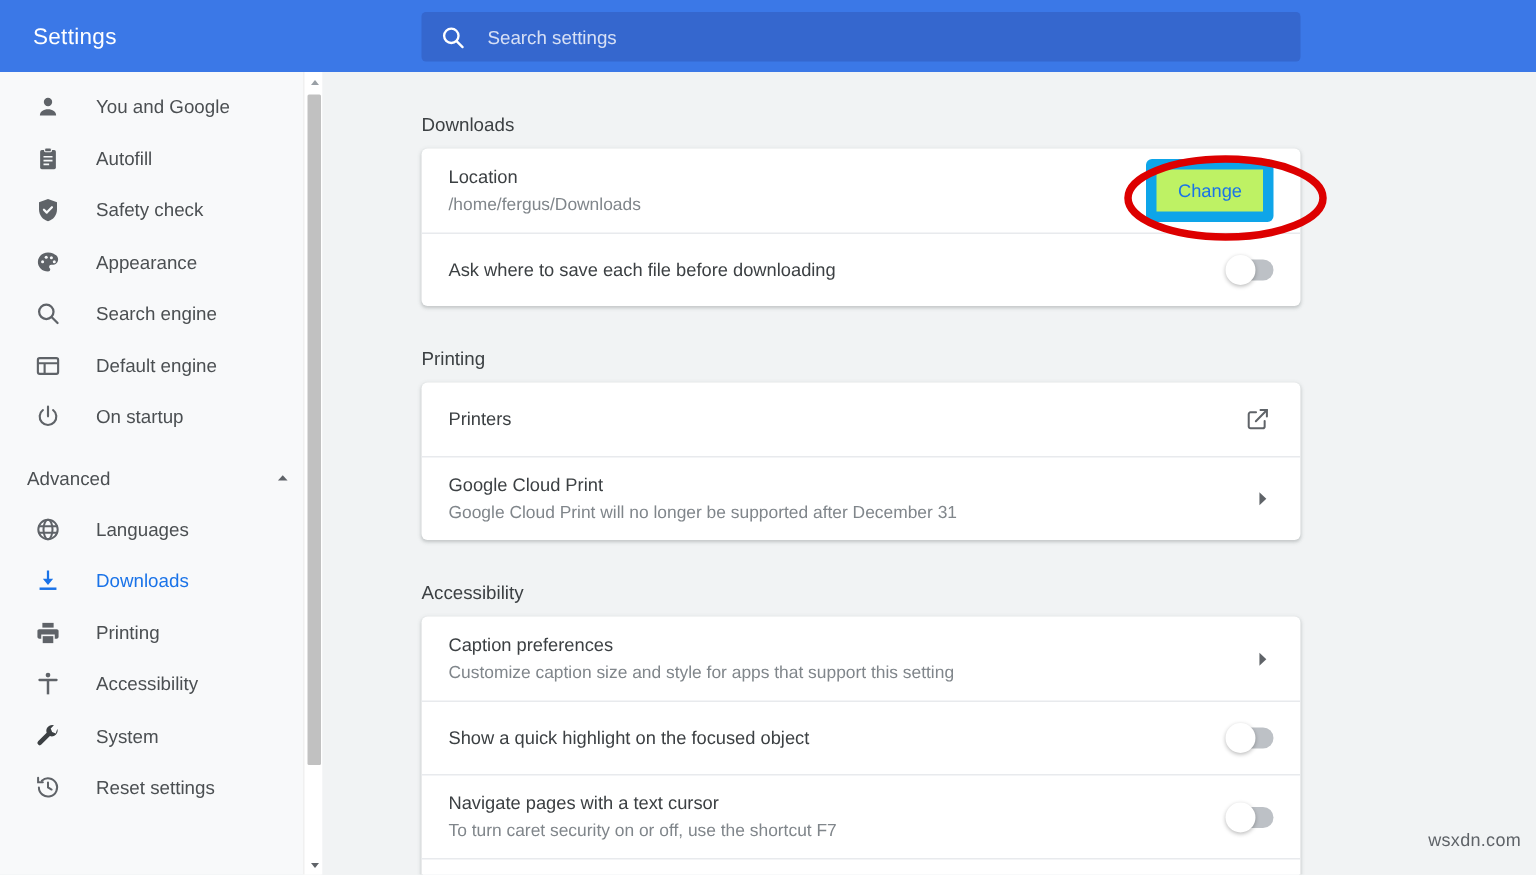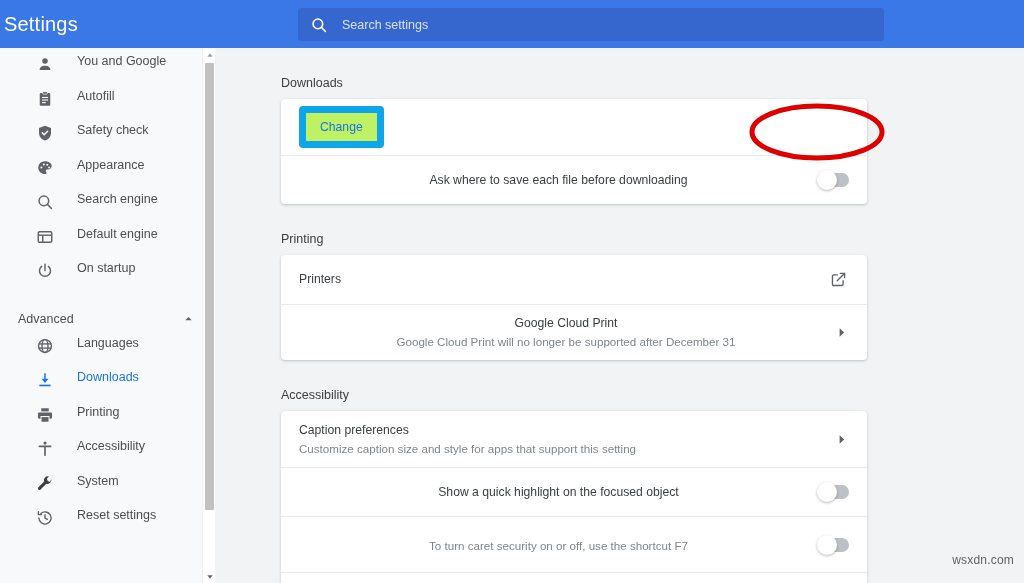--- a/index.html
+++ b/index.html
@@ -17,28 +17,28 @@
     position: absolute;
     top: 0; left: 0;
     width: 1024px;
     height: 48px;
     background: #3b78e7;
     display: flex;
     align-items: center;
   }
   .header-title {
     color: #ffffff;
-    font-size: 20px;
+    font-size: 15px;
     letter-spacing: .2px;
-    margin-left: 4px;
+    margin-left: 22px;
     white-space: nowrap;
   }
   .search-box {
     position: absolute;
-    left: 298px;
+    left: 281px;
     top: 8px;
     width: 586px;
     height: 33px;
     background: #3567ce;
     border-radius: 3px;
     display: flex;
     align-items: center;
     padding-left: 12px;
   }
   .search-icon {
@@ -58,23 +58,23 @@
   .sidebar {
     position: absolute;
     left: 0; top: 48px;
     width: 214px;
     height: 535px;
     background: #f8f9fa;
     overflow: hidden;
   }
   .nav-item {
     display: flex;
-    align-items: flex-start;
+    align-items: center;
     height: 34.5px;
-    padding-left: 35px;
+    padding-left: 22px;
     cursor: default;
   }
   .nav-icon {
     width: 20px; height: 20px;
     flex: 0 0 auto;
     display: flex; align-items: center; justify-content: center;
     margin-right: 22px;
   }
   .nav-icon svg { display: block; }
   .nav-label {
@@ -150,21 +150,21 @@
     box-shadow: 0 1px 2px rgba(60,64,67,.18), 0 1px 3px 1px rgba(60,64,67,.07);
   }
 
   .row {
     display: flex;
     align-items: center;
     padding: 0 18px;
     min-height: 49px;
     position: relative;
   }
-  .row + .row { border-top: 1px solid #e8eaed; text-align: center; }
+  .row + .row { border-top: 1px solid #e8eaed; }
   .row-texts { flex: 1; min-width: 0; padding: 7px 0; }
   .row-title {
     font-size: 12.2px;
     color: #3c4043;
     line-height: 17px;
     white-space: nowrap;
   }
   .row-sub {
     font-size: 11.6px;
     color: #80868b;
@@ -423,20 +423,24 @@
 
 <div class="content">
 
   <div class="spacer-28"></div>
 
   <div class="section">
     <div class="section-title">Downloads</div>
     <div class="card">
 
       <div class="row row-tall">
+        <div class="row-texts">
+          <div class="row-title">Location</div>
+          <div class="row-sub">/home/fergus/Downloads</div>
+        </div>
         <button class="btn-change">Change</button>
       </div>
 
       <div class="row">
         <div class="row-texts">
           <div class="row-title">Ask where to save each file before downloading</div>
         </div>
         <div class="toggle">
           <span class="knob"></span>
         </div>
@@ -501,20 +505,21 @@
         <div class="row-texts">
           <div class="row-title">Show a quick highlight on the focused object</div>
         </div>
         <div class="toggle">
           <span class="knob"></span>
         </div>
       </div>
 
       <div class="row row-tall">
         <div class="row-texts">
+          <div class="row-title">Navigate pages with a text cursor</div>
           <div class="row-sub">To turn caret security on or off, use the shortcut F7</div>
         </div>
         <div class="toggle">
           <span class="knob"></span>
         </div>
       </div>
 
       <div class="row">
         
       </div>

